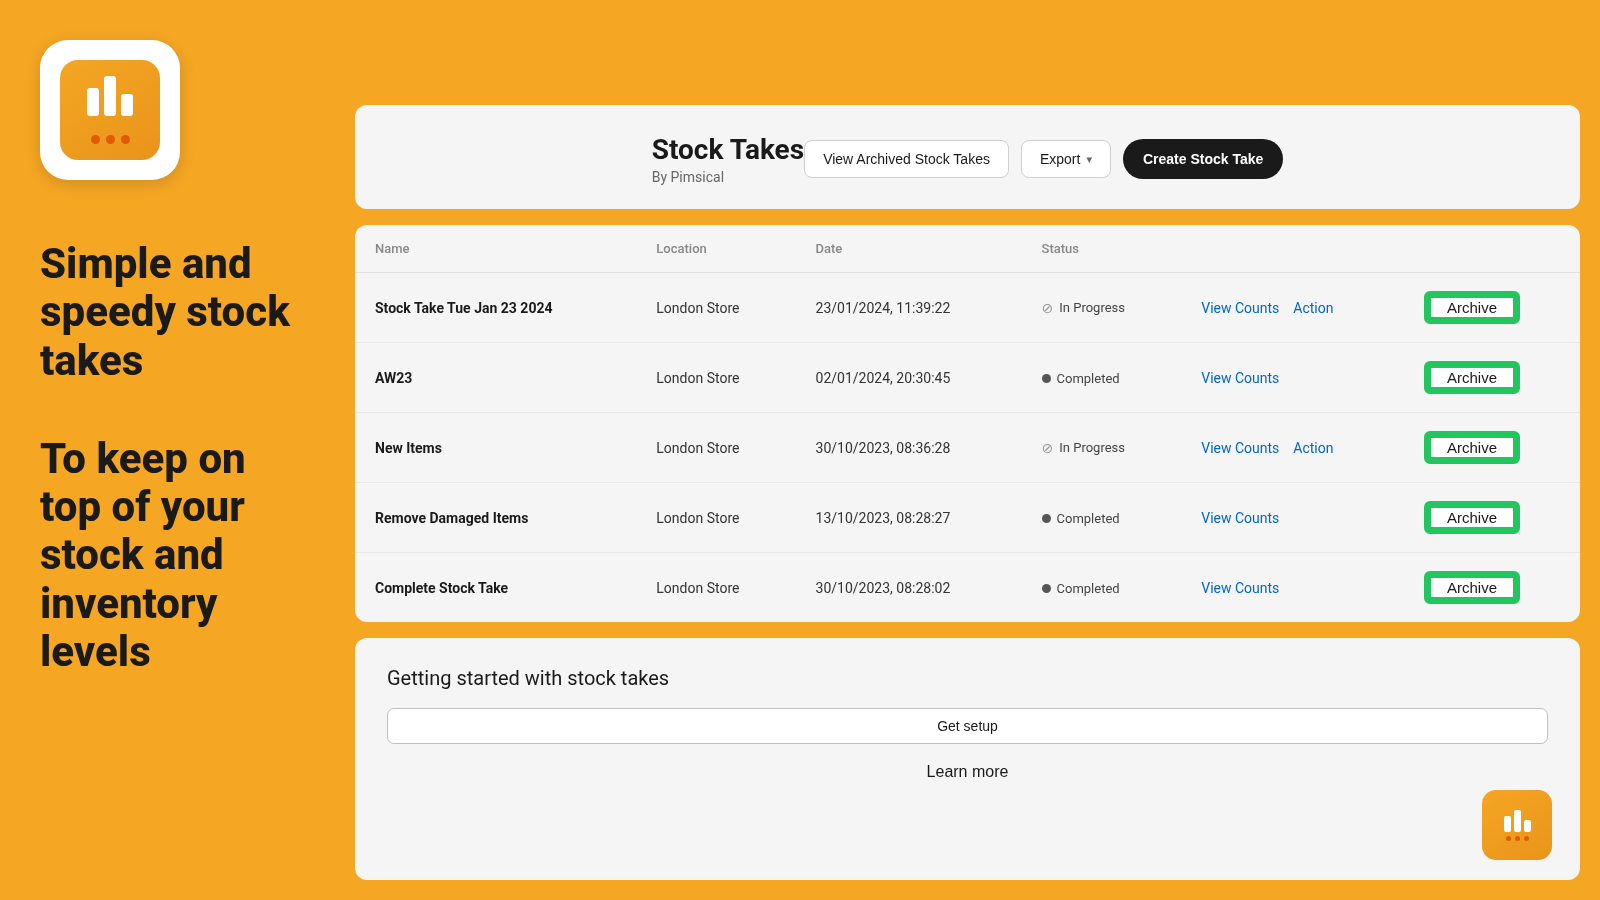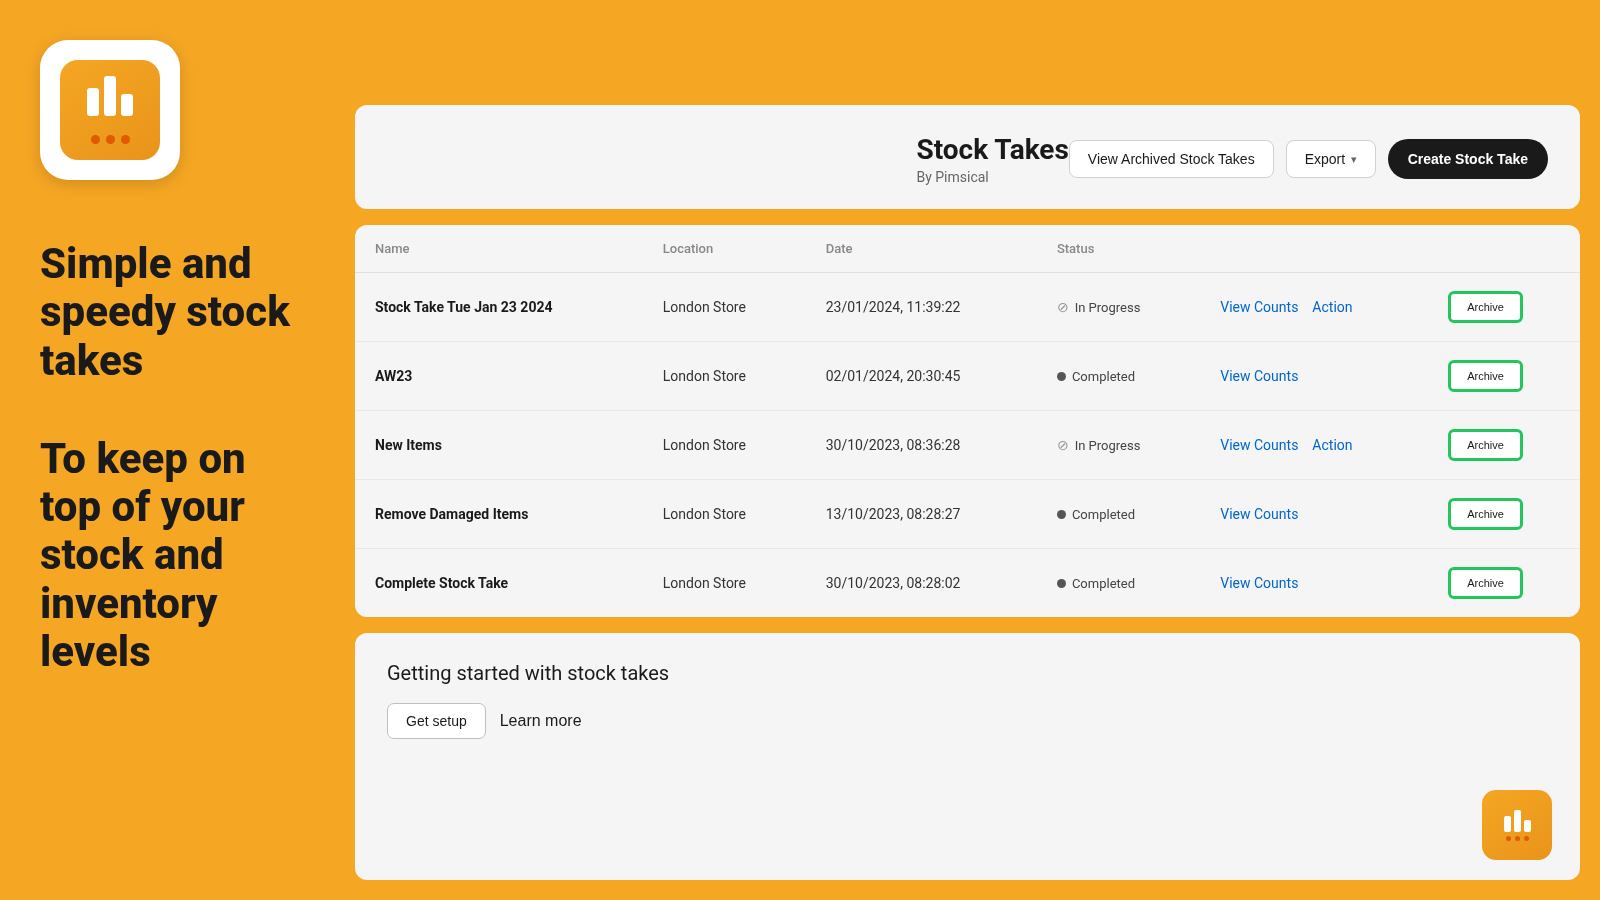--- a/index.html
+++ b/index.html
@@ -102,21 +102,21 @@
       background: #f5f5f5;
       border-radius: 12px;
       overflow: hidden;
     }
 
     
     .header-card {
       padding: 28px 32px 24px;
       display: flex;
       align-items: center;
-      justify-content: flex-end;
+      justify-content: center;
     }
 
     .page-title {
       font-size: 28px;
       font-weight: 700;
       color: #1a1a1a;
     }
 
     .page-subtitle {
       font-size: 14px;
@@ -226,24 +226,24 @@
 
     .link-blue {
       color: #0066cc;
       text-decoration: none;
       font-size: 14px;
       cursor: pointer;
     }
 
     .btn-archive {
       background: white;
-      border: 3px solid #22c55e;
+      border: 7px solid #22c55e;
       border-radius: 6px;
-      padding: 7px 16px;
-      font-size: 11px;
+      padding: 1px 16px;
+      font-size: 15px;
       font-weight: 500;
       color: #1a1a1a;
       cursor: pointer;
     }
 
     .action-link {
       color: #0066cc;
       text-decoration: none;
       font-size: 14px;
       cursor: pointer;
@@ -264,20 +264,21 @@
     .getting-started-title {
       font-size: 20px;
       font-weight: 400;
       color: #1a1a1a;
       margin-bottom: 18px;
     }
 
     .getting-started-actions {
       display: flex;
       gap: 10px;
+      flex-direction: column;
     }
 
     .btn-get-setup {
       background: white;
       border: 1px solid #c0c0c0;
       border-radius: 7px;
       padding: 9px 18px;
       font-size: 14px;
       font-weight: 500;
       color: #1a1a1a;

